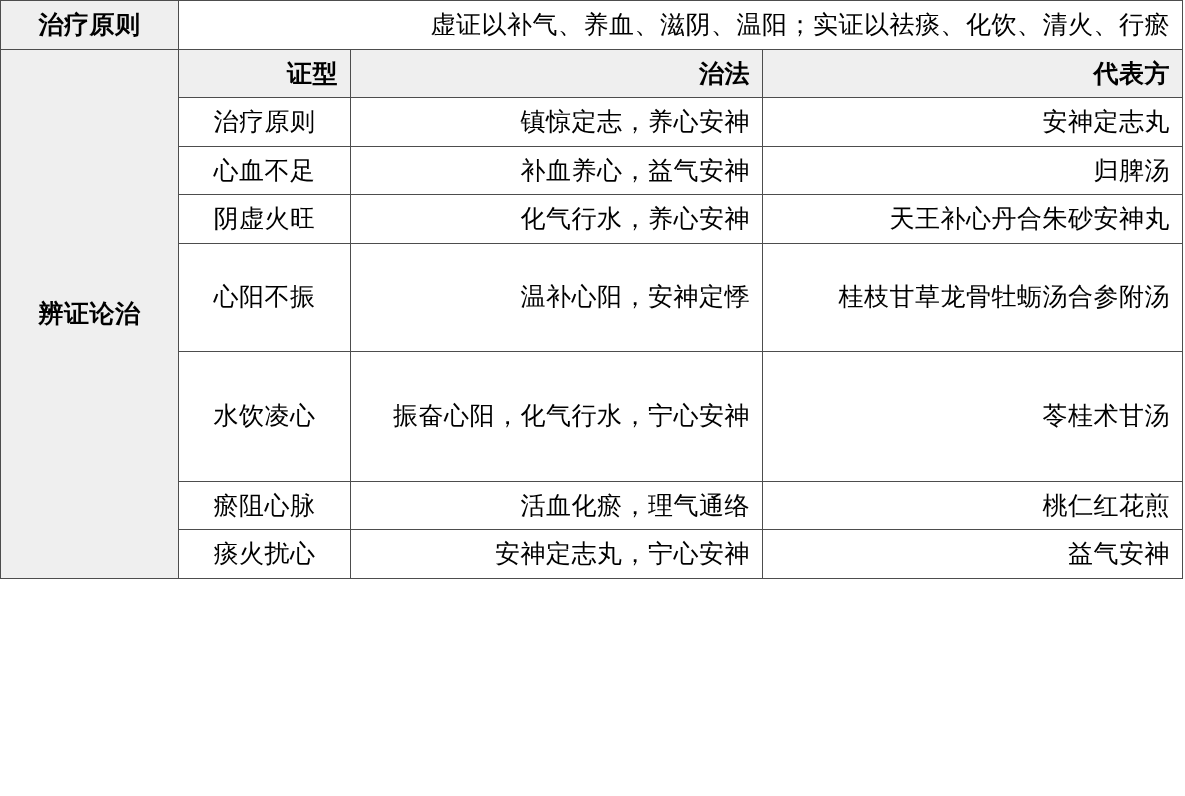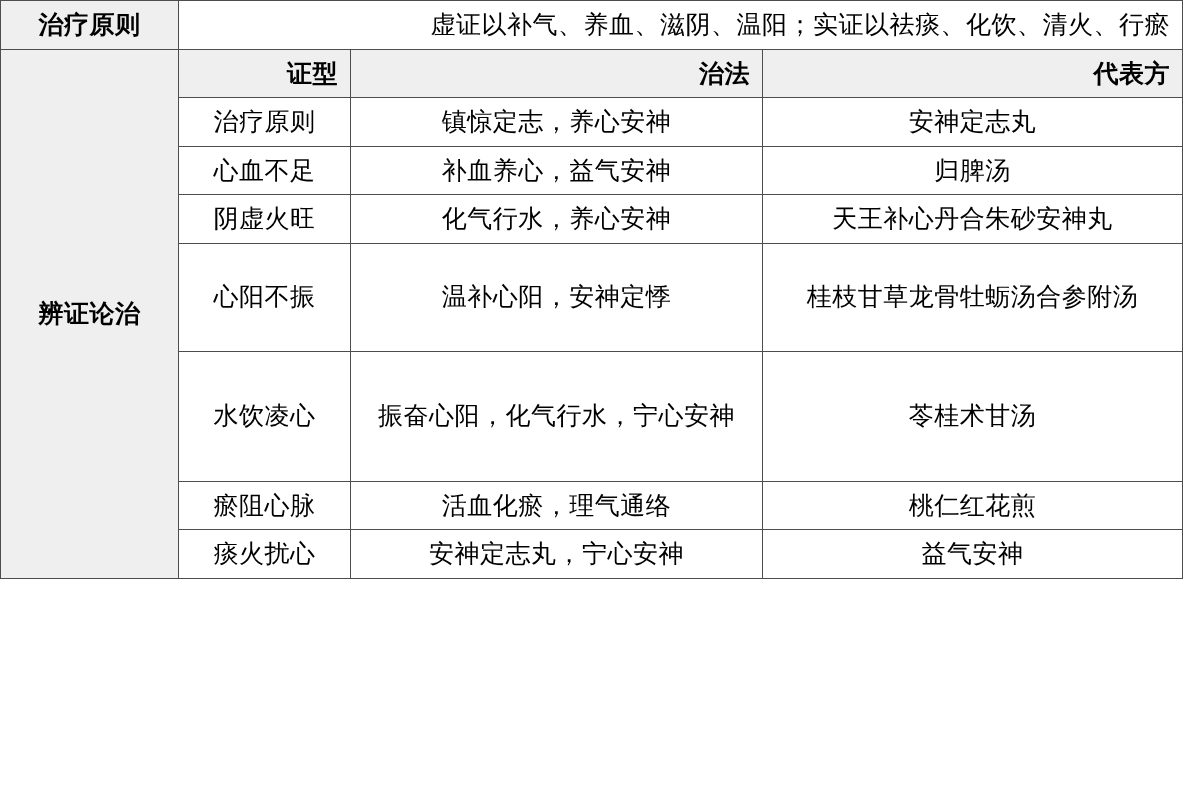--- a/index.html
+++ b/index.html
@@ -60,25 +60,25 @@
   }
   .col-pattern { width: 172px; }
   .col-method  { width: 412px; }
   .col-formula { width: auto; }
 
   td.pattern {
     text-align: center;
     padding: 6px 6px;
   }
   td.method {
-    text-align: center;
+    text-align: right;
     padding: 6px 14px;
   }
   td.formula {
-    text-align: center;
+    text-align: right;
     padding: 6px 14px;
   }
   .two-line { line-height: 1.45; }
 </style>
 </head>
 <body>
 
 <div class="sheet">
   <table class="tcm-table">
     <colgroup>

